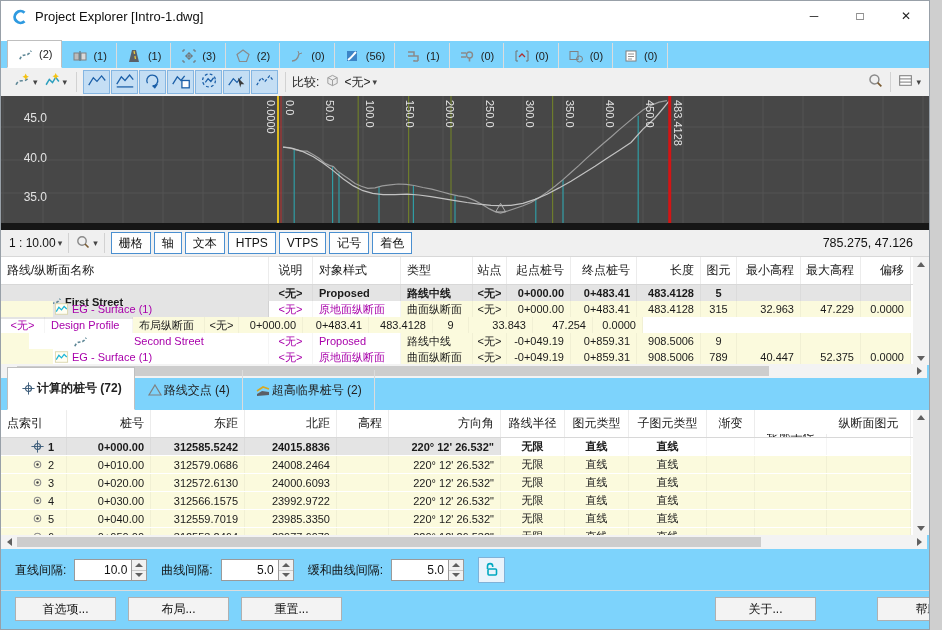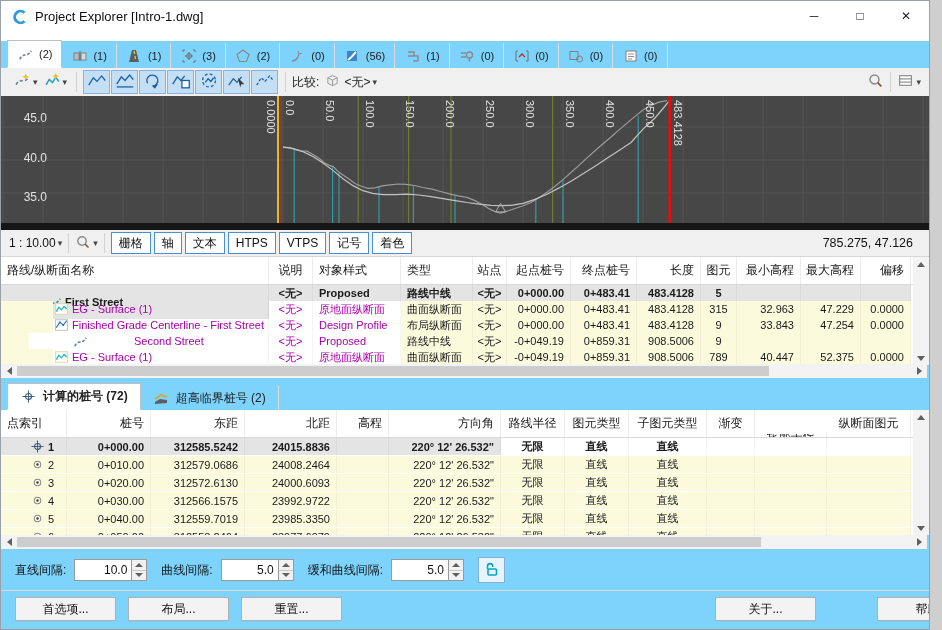--- a/index.html
+++ b/index.html
@@ -59,21 +59,21 @@
   .sarr{width:16px;height:14px;display:flex;align-items:center;justify-content:center;flex:none;}
   .vscroll{position:absolute;width:16px;background:#f3f3f3;}
   .vscroll .sarr{width:16px;height:14px;}
   .tri{width:0;height:0;}
   .tri.l{border-top:4px solid transparent;border-bottom:4px solid transparent;border-right:5px solid #606060;}
   .tri.r{border-top:4px solid transparent;border-bottom:4px solid transparent;border-left:5px solid #606060;}
   .tri.u{border-left:4px solid transparent;border-right:4px solid transparent;border-bottom:5px solid #606060;}
   .tri.d{border-left:4px solid transparent;border-right:4px solid transparent;border-top:5px solid #606060;}
   
   .dtabs{position:absolute;left:6px;top:383px;width:930px;height:26px;display:flex;align-items:flex-end;}
-  .dtab{display:flex;align-items:center;gap:6px;height:24px;padding:0 12px;font-size:12px;color:#222;
+  .dtab{display:flex;align-items:center;height:24px;padding:8px 12px;font-size:12px;color:#222;
         border-right:1px solid #dcdcdc;}
   .dtab.active{background:#fff;border:1px solid #bfbfbf;border-bottom:1px solid #fff;height:25px;font-weight:bold;}
   .dticon{width:17px;height:17px;display:flex;align-items:center;justify-content:center;}
   
   .intervals{position:absolute;left:0;top:551px;width:100%;height:36px;display:flex;align-items:center;
              padding-left:14px;box-sizing:border-box;font-size:12px;color:#111;}
   .spin{display:flex;height:22px;margin:0 14px 0 8px;}
   .spinval{width:58px;border:1px solid #9a9a9a;background:#fff;display:flex;align-items:center;
            justify-content:flex-end;padding-right:4px;font-size:12px;box-sizing:border-box;}
   .spinbtns{width:15px;display:flex;flex-direction:column;border:1px solid #9a9a9a;border-left:none;box-sizing:border-box;}
@@ -445,32 +445,20 @@
           <div class="td cream" style="width: 34px; justify-content: center;">&lt;无&gt;</div>
           <div class="td cream" style="width: 64px; justify-content: flex-end;">0+000.00</div>
           <div class="td cream" style="width: 66px; justify-content: flex-end;">0+483.41</div>
           <div class="td cream" style="width: 64px; justify-content: flex-end;">483.4128</div>
           <div class="td cream" style="width: 36px; justify-content: center;">315</div>
           <div class="td cream" style="width: 64px; justify-content: flex-end;">32.963</div>
           <div class="td cream" style="width: 60px; justify-content: flex-end;">47.229</div>
           <div class="td cream" style="width: 50px; justify-content: flex-end;">0.0000</div>
         </div>
         <div class="trow" style="height: 16px;">
-          <div class="td" style="width: 268px; justify-content: flex-start; padding: 0px;">
-            <div class="gut" style="width: 52px;"></div>
-            <span class="rowicon">
-              <svg width="15" height="14" viewBox="0 0 16 16">
-                <rect x="1" y="2" width="14" height="12" fill="#fff" stroke="#b8b8b8"></rect>
-                <path d="M2 11 L6 5 L10 8 L14 3" stroke="#2f6fc4" stroke-width="1.3" fill="none"></path>
-                <rect x="5" y="4" width="2" height="2" fill="#2f6fc4"></rect>
-                <rect x="9" y="7" width="2" height="2" fill="#2f6fc4"></rect>
-              </svg>
-            </span>
-            <span class="magenta">Finished Grade Centerline - First Street</span>
-          </div>
           <div class="td magenta" style="width: 44px; justify-content: center;">&lt;无&gt;</div>
           <div class="td magenta" style="width: 88px; justify-content: flex-start;">Design Profile</div>
           <div class="td cream" style="width: 72px; justify-content: flex-start;">布局纵断面</div>
           <div class="td cream" style="width: 34px; justify-content: center;">&lt;无&gt;</div>
           <div class="td cream" style="width: 64px; justify-content: flex-end;">0+000.00</div>
           <div class="td cream" style="width: 66px; justify-content: flex-end;">0+483.41</div>
           <div class="td cream" style="width: 64px; justify-content: flex-end;">483.4128</div>
           <div class="td cream" style="width: 36px; justify-content: center;">9</div>
           <div class="td cream" style="width: 64px; justify-content: flex-end;">33.843</div>
           <div class="td cream" style="width: 60px; justify-content: flex-end;">47.254</div>
@@ -544,20 +532,28 @@
   <div class="dtabs" id="dtabs">
       <div class="dtab active">
         <span class="dticon">
           <svg width="15" height="15" viewBox="0 0 16 16">
             <circle cx="8" cy="8" r="3.2" fill="none" stroke="#3a5a78" stroke-width="1.2"></circle>
             <line x1="8" y1="1.5" x2="8" y2="14.5" stroke="#3a5a78"></line>
             <line x1="1.5" y1="8" x2="14.5" y2="8" stroke="#3a5a78"></line>
           </svg>
         </span>
         <span>计算的桩号 (72)</span>
+      </div>
+      <div class="dtab">
+        <span class="dticon">
+          <svg width="16" height="16" viewBox="0 0 16 16">
+            <path d="M8 3 L14 13 L2 13 Z" fill="none" stroke="#808080" stroke-width="1.2"></path>
+          </svg>
+        </span>
+        <span>路线交点 (4)</span>
       </div>
       <div class="dtab">
         <span class="dticon">
           <svg width="16" height="16" viewBox="0 0 16 16">
             <path d="M2 12 L7 9 L14 10 L14 13 L2 14 Z" fill="#5a5f66"></path>
             <path d="M2 9 L8 5 L14 7" stroke="#d8a820" stroke-width="1.6" fill="none"></path>
           </svg>
         </span>
         <span>超高临界桩号 (2)</span>
       </div>

